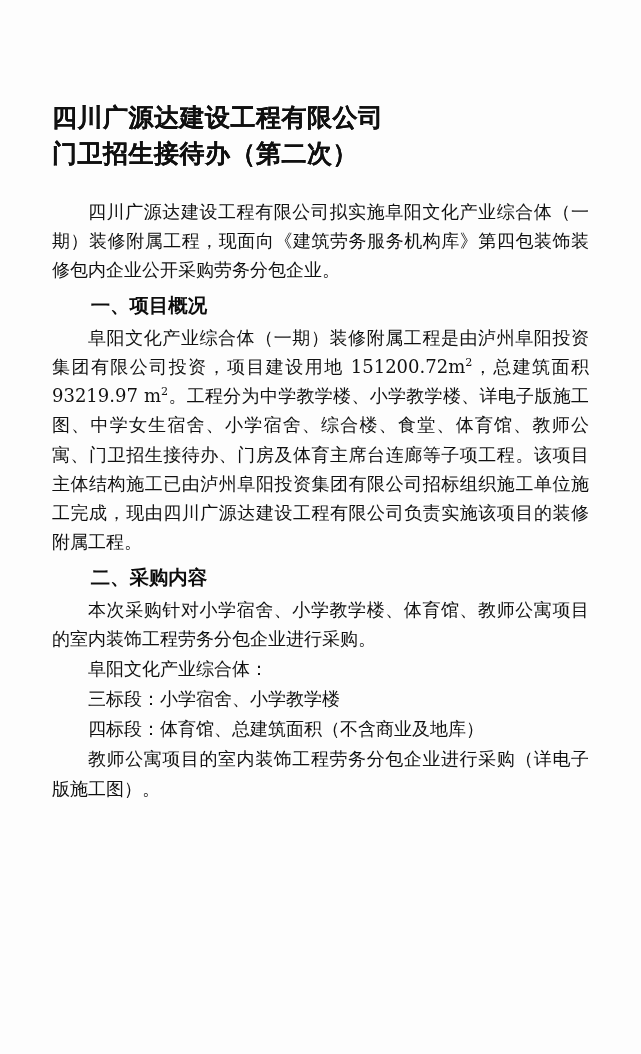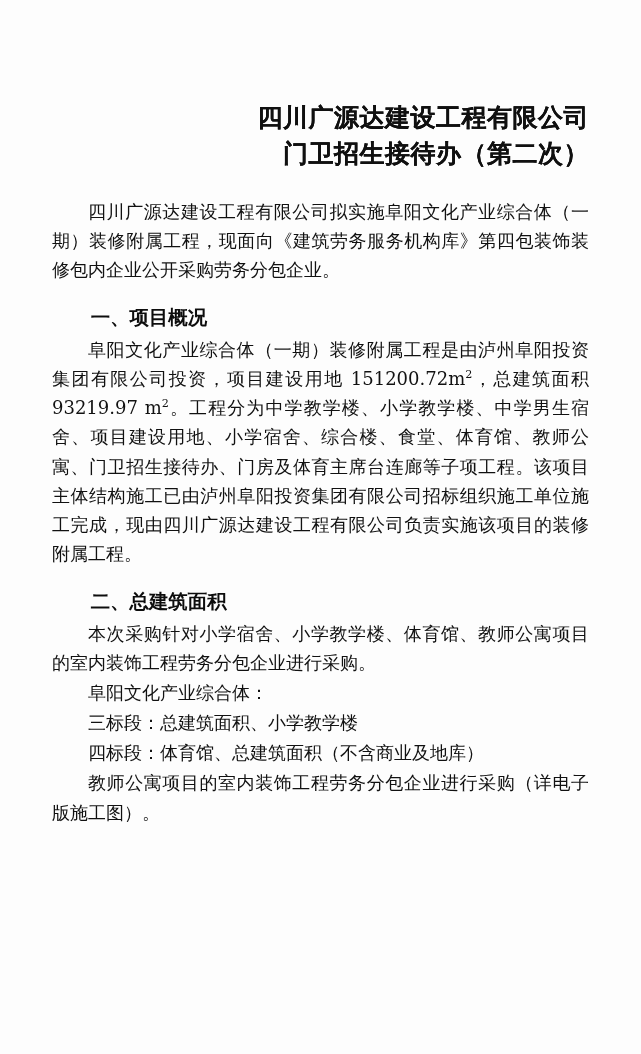--- a/index.html
+++ b/index.html
@@ -16,21 +16,21 @@
   }
   .page {
     position: relative;
     width: 641px;
     height: 1054px;
     box-sizing: border-box;
     padding: 100px 52px 20px 52px;
     background: #fdfdfd;
   }
   .doc-title {
-    text-align: right;
+    text-align: left;
     font-family: "DejaVu Sans", "Liberation Sans", sans-serif;
     font-weight: bold;
     font-size: 25px;
     line-height: 1.42;
     letter-spacing: 0.5px;
     color: #101010;
     margin: 0 0 26px 0;
     text-shadow: 0 0 0.4px #000;
   }
   .doc-title .tline {
@@ -44,21 +44,21 @@
   p.para {
     margin: 0 0 1px 0;
     font-size: 18px;
     line-height: 1.62;
     text-align: justify;
     text-justify: inter-ideograph;
     text-indent: 2em;
     color: #111111;
   }
   .heading {
-    margin: 18px 0 1px 0;
+    margin: 6px 0 1px 0;
     font-family: "DejaVu Sans", "Liberation Sans", sans-serif;
     font-weight: bold;
     font-size: 19.4px;
     line-height: 1.62;
     text-indent: 2em;
     color: #0d0d0d;
   }
   sup {
     font-size: 0.62em;
     vertical-align: super;
@@ -73,24 +73,24 @@
   <h1 class="doc-title">
     <span class="tline l1">四川广源达建设工程有限公司</span>
     <span class="tline l3">门卫招生接待办（第二次）</span>
   </h1>
 
   <p class="para">四川广源达建设工程有限公司拟实施阜阳文化产业综合体（一期）装修附属工程，现面向《建筑劳务服务机构库》第四包装饰装修包内企业公开采购劳务分包企业。</p>
 
   <div class="heading">一、项目概况</div>
 
   <p class="para">
-    <span>阜阳文化产业综合体（一期）装修附属工程是由泸州阜阳投资集团有限公司投资，项目建设用地 151200.72m</span><sup>2</sup><span>，总建筑面积 93219.97 m</span><sup>2</sup><span>。工程分为中学教学楼、小学教学楼、中学男生宿舍、项目建设用地、小学宿舍、综合楼、食堂、体育馆、教师公寓、门卫招生接待办、门房及体育主席台连廊等子项工程。该项目主体结构施工已由泸州阜阳投资集团有限公司招标组织施工单位施工完成，现由四川广源达建设工程有限公司负责实施该项目的装修附属工程。</span>
+    <span>阜阳文化产业综合体（一期）装修附属工程是由泸州阜阳投资集团有限公司投资，项目建设用地 151200.72m</span><sup>2</sup><span>，总建筑面积 93219.97 m</span><sup>2</sup><span>。工程分为中学教学楼、小学教学楼、详电子版施工图、中学女生宿舍、小学宿舍、综合楼、食堂、体育馆、教师公寓、门卫招生接待办、门房及体育主席台连廊等子项工程。该项目主体结构施工已由泸州阜阳投资集团有限公司招标组织施工单位施工完成，现由四川广源达建设工程有限公司负责实施该项目的装修附属工程。</span>
   </p>
 
-  <div class="heading">二、总建筑面积</div>
+  <div class="heading">二、采购内容</div>
 
   <p class="para">本次采购针对小学宿舍、小学教学楼、体育馆、教师公寓项目的室内装饰工程劳务分包企业进行采购。</p>
   <p class="para">阜阳文化产业综合体：</p>
-  <p class="para">三标段：总建筑面积、小学教学楼</p>
+  <p class="para">三标段：小学宿舍、小学教学楼</p>
   <p class="para">四标段：体育馆、总建筑面积（不含商业及地库）</p>
   <p class="para">教师公寓项目的室内装饰工程劳务分包企业进行采购（详电子版施工图）。</p>
 
 </div>
 
 </body></html>

